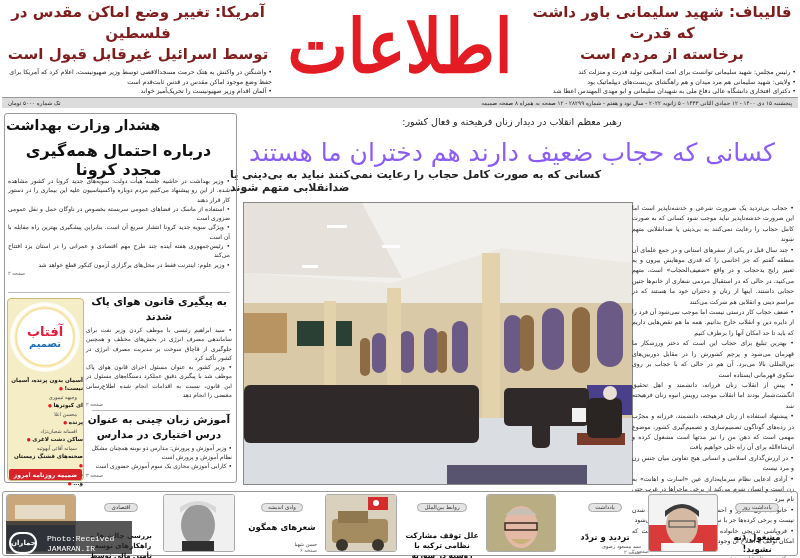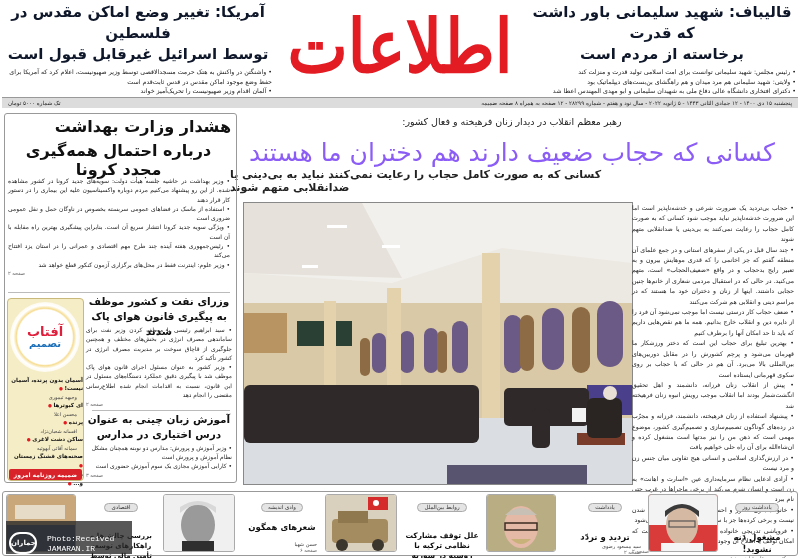--- a/index.html
+++ b/index.html
@@ -3,21 +3,21 @@
 <meta charset="utf-8">
 <style>
   * { box-sizing: border-box; margin: 0; padding: 0; }
   html, body { width: 800px; height: 558px; overflow: hidden; background: #ffffff; }
   body { font-family: "DejaVu Sans", sans-serif; color: #111; direction: rtl; position: relative; }
 
   
   .top-story { position: absolute; top: 2px; width: 268px; text-align: center; }
   .top-story.right { right: 4px; }
   .top-story.left { left: 4px; }
-  .top-story .h { font-weight: bold; font-size: 15px; line-height: 21px; color: #0f172a; }
+  .top-story .h { font-weight: bold; font-size: 15px; line-height: 21px; color: #7f1d1d; }
   .top-story ul { list-style: none; text-align: right; margin-top: 2px; }
   .top-story li { font-size: 6.3px; line-height: 9.5px; color: #222; }
   .top-story li::before { content: "• "; }
   .top-story .pg { text-align: right; font-size: 5px; color: #555; margin-top: 1px; }
 
   .logo { position: absolute; left: 280px; top: 0px; width: 240px; height: 92px; display: flex; align-items: center; justify-content: center; }
   .logo span { font-family: "DejaVu Serif", serif; font-weight: bold; font-size: 64px; color: #e31b23; letter-spacing: -2px; transform: scaleY(1.15); display: inline-block; }
 
   .dateline { position: absolute; top: 97px; left: 2px; right: 2px; height: 11px; background: #dcdcdc; border-top: 1px solid #999; font-size: 5.6px; line-height: 11px; color: #222; padding: 0 6px; white-space: nowrap; overflow: hidden; }
   .dateline .price { position: absolute; left: 6px; top: 0; }
@@ -28,21 +28,21 @@
   .subtitle { position: absolute; top: 168px; right: 170px; width: 400px; text-align: left; font-size: 11px; font-weight: bold; color: #222; }
   .photo { position: absolute; left: 243px; top: 202px; width: 390px; height: 283px; overflow: hidden; border: 1px solid #888; background: #e9e5de; }
 
   .body-col { position: absolute; right: 6px; top: 203px; width: 162px; font-size: 6.2px; line-height: 10.4px; color: #222; text-align: justify; }
   .body-col p { margin-bottom: 0; }
   .body-col p::before { content: "• "; }
   .body-col .pg { font-size: 5px; color: #666; text-align: left; }
 
   
   .left-box { position: absolute; left: 4px; top: 113px; width: 233px; height: 370px; border: 1px solid #999; border-radius: 3px; }
-  .lb-title1 { position: absolute; left: 6px; top: 117px; width: 225px; text-align: right; font-weight: bold; font-size: 16px; color: #111; }
+  .lb-title1 { position: absolute; left: 6px; top: 117px; width: 225px; text-align: left; font-weight: bold; font-size: 14px; color: #111; }
   .lb-title2 { position: absolute; left: 6px; top: 141px; width: 225px; text-align: center; font-weight: bold; font-size: 16px; color: #111; }
   .lb-body { position: absolute; left: 8px; top: 176px; width: 222px; font-size: 6px; line-height: 9.3px; color: #222; text-align: justify; }
   .lb-body p::before { content: "• "; }
   .lb-body .pg { font-size: 5px; color: #666; text-align: left; }
   .lb-sep { position: absolute; left: 8px; top: 292px; width: 222px; border-top: 1px solid #bbb; }
 
   .oil-title { position: absolute; left: 86px; top: 294px; width: 146px; text-align: center; font-weight: bold; font-size: 10.5px; line-height: 15px; color: #111; }
   .oil-body { position: absolute; left: 86px; top: 326px; width: 146px; font-size: 5.9px; line-height: 9.3px; color: #222; text-align: justify; }
   .oil-body p::before { content: "• "; }
   .oil-body .pg { font-size: 5px; color: #666; text-align: left; }
@@ -201,21 +201,20 @@
   <li><span class="t">ای کبوترها</span><span class="a">محسن اعلا</span></li>
   <li><span class="t">پرنده</span><span class="a">افسانه شعبان‌نژاد</span></li>
   <li><span class="t">ساکن دشت لاغری</span><span class="a">سمانه آقائی آبهوئیه</span></li>
   <li><span class="t">صحنه‌های قشنگ زمستان</span></li>
   <li><span class="t">مسابقه ببین و بگو</span></li>
   <li><span class="t">و...</span></li>
 </ul>
 <div class="supp-banner">ضمیمه روزنامه امروز</div>
 
 <div class="oil-title">
-  <div>وزرای نفت و کشور موظف</div>
   <div>به پیگیری قانون هوای پاک شدند</div>
 </div>
 <div class="oil-body">
   <p>سید ابراهیم رئیسی با موظف کردن وزیر نفت برای ساماندهی مصرف انرژی در بخش‌های مختلف و همچنین جلوگیری از قاچاق سوخت بر مدیریت مصرف انرژی در کشور تأکید کرد</p>
   <p>وزیر کشور به عنوان مسئول اجرای قانون هوای پاک موظف شد با پیگیری دقیق عملکرد دستگاه‌های مسئول در این قانون، نسبت به اقدامات انجام شده اطلاع‌رسانی مقتضی را انجام دهد</p>
   <div class="pg">صفحه ۲</div>
 </div>
 <div class="oil-sep"></div>
 
 <div class="china-title">

